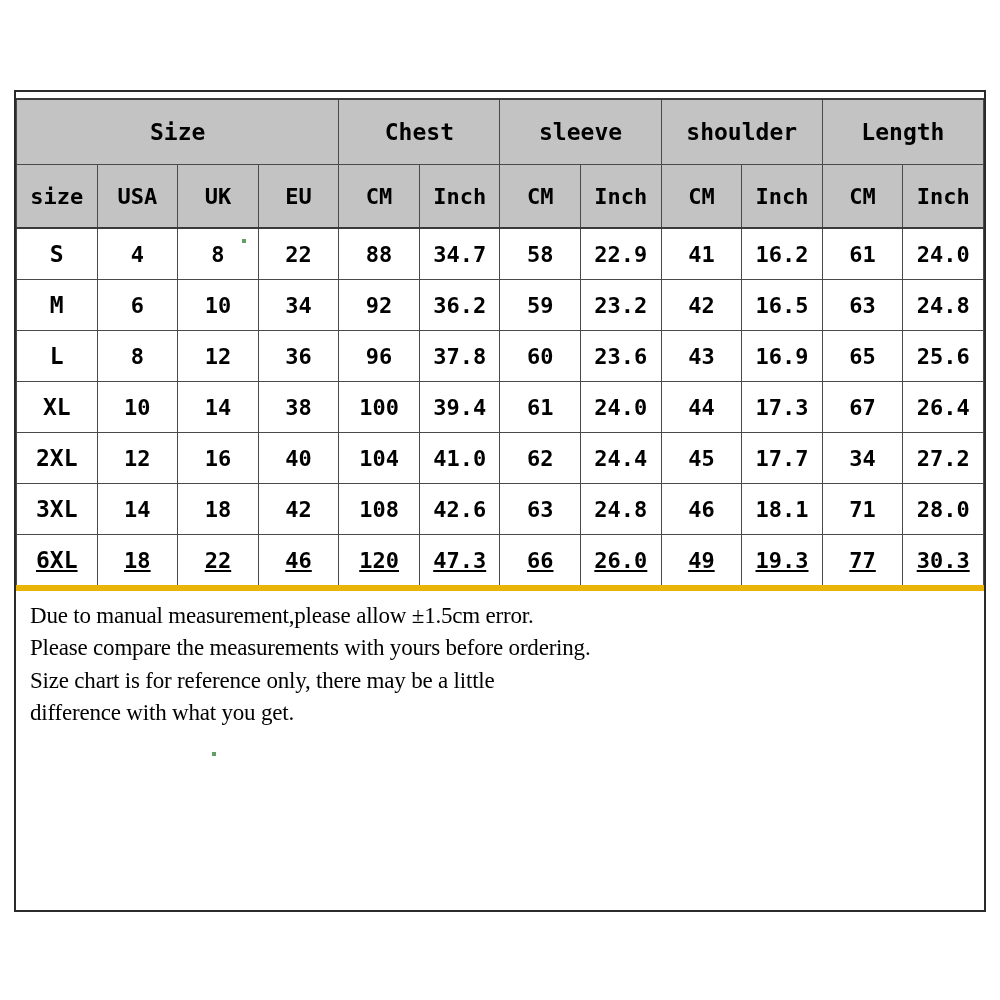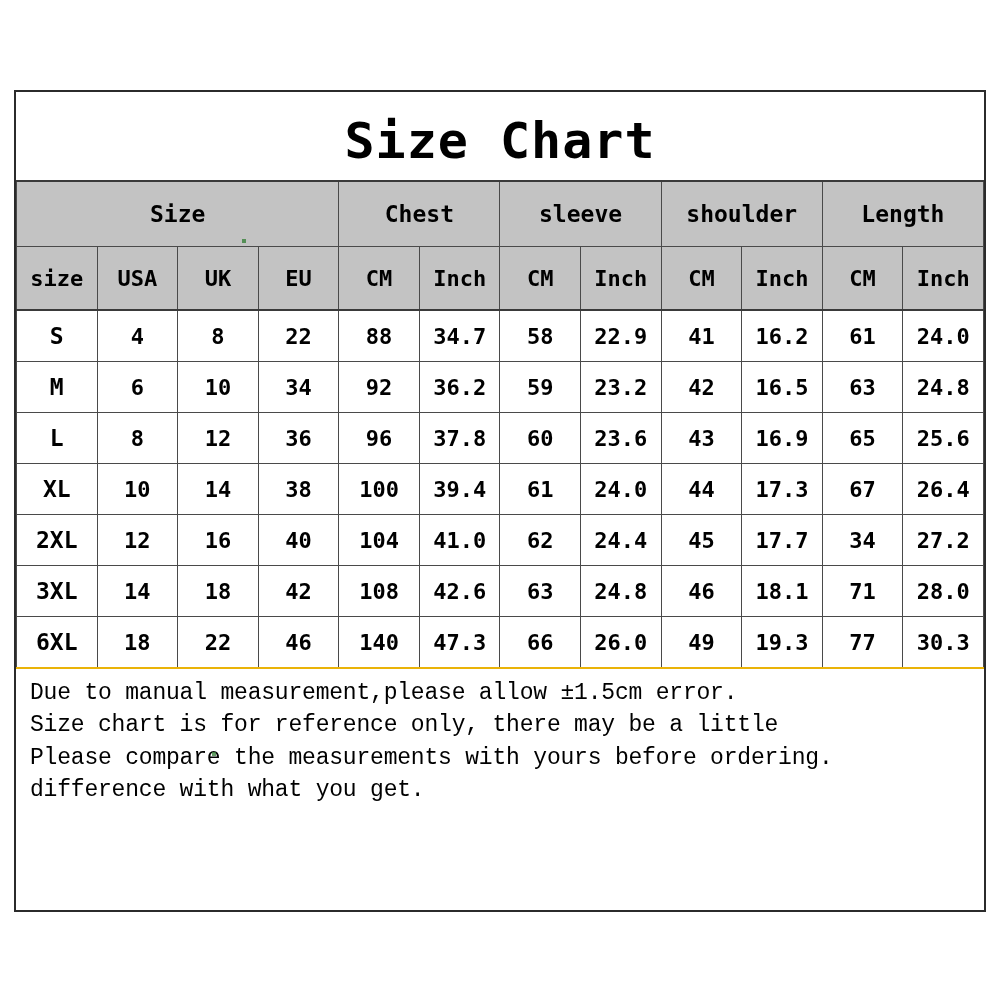--- a/index.html
+++ b/index.html
@@ -77,29 +77,30 @@
   }
   tr.data-row td {
     background: #ffffff;
     height: 50px;
     font-size: 22px;
   }
   tr.data-row td.sizecol {
     font-size: 23px;
   }
   tr.data-row:last-child td {
-    border-bottom: 2px solid #eab308;
+    border-bottom: 6px solid #eab308;
+    text-decoration: underline;
   }
   .notes {
     padding: 10px 12px 0 14px;
     flex: 1;
   }
   .notes p {
     margin: 0 0 3px 0;
-    font-family: Liberation Mono, monospace;
+    font-family: Liberation Serif, serif;
     font-size: 23px;
     line-height: 1.28;
     color: #000000;
     letter-spacing: -0.2px;
     white-space: nowrap;
   }
   
   .speck {
     position: absolute;
     width: 4px;
@@ -107,21 +108,20 @@
     background: #2f7d32;
     opacity: 0.75;
   }
 </style>
 </head>
 <body>
 
 <div class="page">
   <div class="chart-frame">
 
-    <div class="title">Size Chart</div>
 
     <table class="size-table">
       <tbody>
         <tr class="group-row">
           <td colspan="4">Size</td>
           <td colspan="2">Chest</td>
           <td colspan="2">sleeve</td>
           <td colspan="2">shoulder</td>
           <td colspan="2">Length</td>
         </tr>
@@ -231,35 +231,35 @@
           <td>28.0</td>
         </tr>
 
 
 
         <tr class="data-row">
           <td class="sizecol">6XL</td>
           <td>18</td>
           <td>22</td>
           <td>46</td>
-          <td>140</td>
+          <td>120</td>
           <td>47.3</td>
           <td>66</td>
           <td>26.0</td>
           <td>49</td>
           <td>19.3</td>
           <td>77</td>
           <td>30.3</td>
         </tr>
       </tbody>
     </table>
 
     <div class="notes">
       <p>Due to manual measurement,please allow ±1.5cm error.</p>
+      <p>Please compare the measurements with yours before ordering.</p>
       <p>Size chart is for reference only, there may be a little</p>
-      <p>Please compare the measurements with yours before ordering.</p>
       <p>difference with what you get.</p>
     </div>
 
     <span class="speck" style="left:226px; top:147px;"></span>
     <span class="speck" style="left:196px; top:660px;"></span>
   </div>
 </div>
 
 </body></html>

